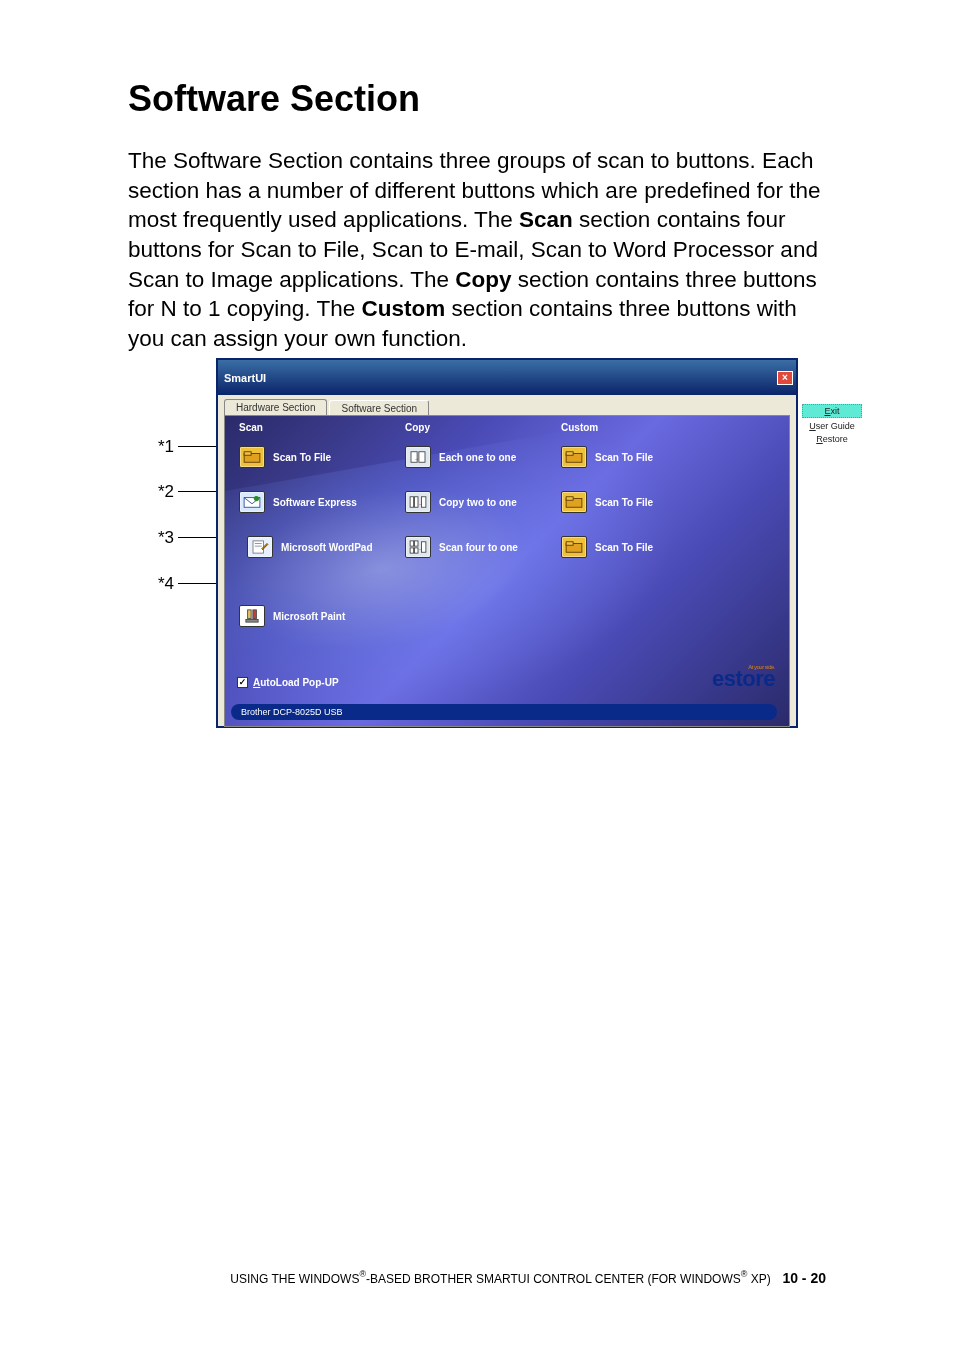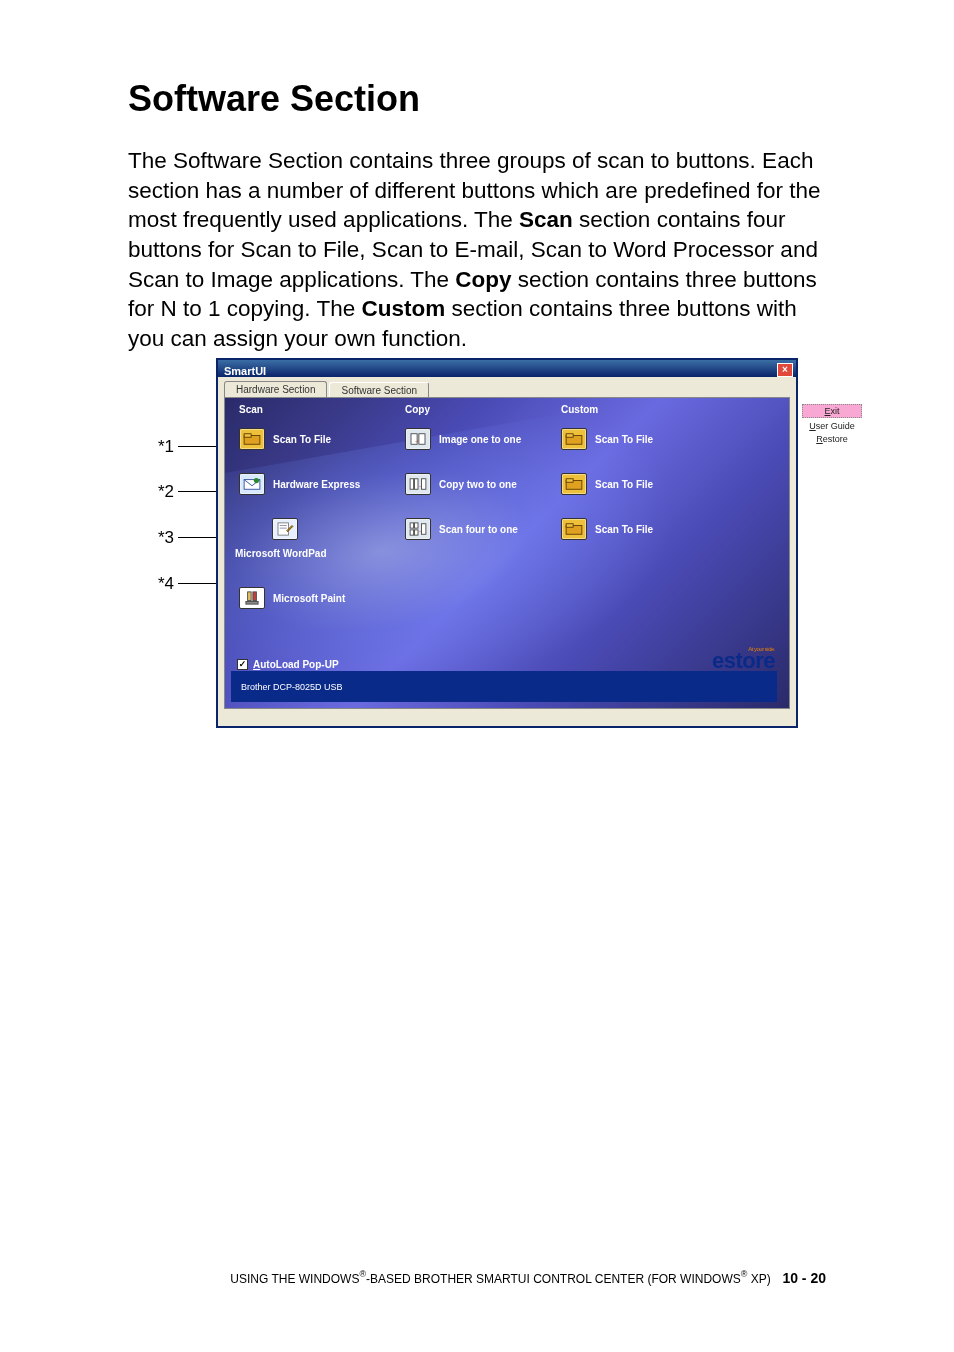--- a/index.html
+++ b/index.html
@@ -52,27 +52,27 @@
     position: absolute;
     left: 54px;
     top: 0;
     width: 582px;
     height: 370px;
     border: 2px solid #0a246a;
     background: #ece9d8;
     font-family: Tahoma, Arial, sans-serif;
   }
   .titlebar {
-    height: 17px;
+    height: 35px;
     background: linear-gradient(to bottom, #3b6ea5, #0a246a);
     color: #fff;
     font-size: 11px;
     font-weight: bold;
     display: flex;
-    align-items: flex-end;
+    align-items: center;
     justify-content: space-between;
     padding: 0 3px 0 6px;
   }
   .close-btn {
     width: 16px; height: 14px;
     background: #e14a3b;
     border: 1px solid #fff;
     color: #fff;
     font-size: 10px;
     line-height: 12px;
@@ -191,43 +191,44 @@
     display: block;
     font-size: 6px;
     color: #e08000;
     text-align: right;
     font-weight: normal;
     margin-bottom: -4px;
   }
   .status-strip {
     position: absolute;
     left: 6px; right: 12px; bottom: 6px;
-    height: 31px;
+    height: 16px;
     background: #0a2a8a;
     color: #fff;
     font-size: 9px;
     display: flex;
     align-items: center;
     padding-left: 10px;
+    border-radius: 8px;
   }
 
   
   .side-links {
     position: absolute;
     left: 640px;
     top: 46px;
     width: 60px;
     display: flex;
     flex-direction: column;
     gap: 3px;
   }
   .sl-btn {
     font-size: 9px;
     color: #222;
-    background: #f9a8d4;
+    background: #5eead4;
     border: 1px dotted #888;
     text-align: center;
     padding: 1px 0;
   }
   .sl-link {
     font-size: 9px;
     color: #222;
     text-align: center;
   }
   .sl-link .u { text-decoration: underline; }
@@ -301,23 +302,23 @@
         <div class="bl">Scan To File</div>
       </div>
       <div class="button-row" style="left:14px; top:75px;">
         <div class="icon-box mail">
           <svg class="mini" viewBox="0 0 20 16">
               <rect x="1" y="3" width="18" height="11" fill="#fff" stroke="#2a4a9a"></rect>
               <polyline points="1,3 10,10 19,3" fill="none" stroke="#2a4a9a"></polyline>
               <circle cx="15" cy="4" r="3" fill="#2a8a2a"></circle>
             </svg>
         </div>
-        <div class="bl">Hardware Express</div>
-      </div>
-      <div class="button-row" style="left:10px; top:120px;flex-direction:column;">
+        <div class="bl">Software Express</div>
+      </div>
+      <div class="button-row" style="left:22px; top:120px;">
         <div class="icon-box edit">
           <svg class="mini" viewBox="0 0 20 16">
               <rect x="2" y="1" width="12" height="14" fill="#fff" stroke="#777"></rect>
               <line x1="4" y1="4" x2="12" y2="4" stroke="#88a"></line>
               <line x1="4" y1="7" x2="12" y2="7" stroke="#88a"></line>
               <polygon points="12,10 18,4 19,5 13,11" fill="#e0a000" stroke="#5a3a00"></polygon>
             </svg>
         </div>
         <div class="bl">Microsoft WordPad</div>
       </div>
@@ -333,21 +334,21 @@
       </div>
 
       <div class="button-row" style="left:180px; top:30px;">
         <div class="icon-box copy1">
           <svg class="mini" viewBox="0 0 20 16">
               <rect x="2" y="2" width="7" height="12" fill="#fff" stroke="#444"></rect>
               <text x="5" y="11" font-size="6" fill="#c00">→</text>
               <rect x="11" y="2" width="7" height="12" fill="#fff" stroke="#444"></rect>
             </svg>
         </div>
-        <div class="bl">Image one to one</div>
+        <div class="bl">Each one to one</div>
       </div>
       <div class="button-row" style="left:180px; top:75px;">
         <div class="icon-box copy2">
           <svg class="mini" viewBox="0 0 20 16">
               <rect x="1" y="2" width="4" height="12" fill="#fff" stroke="#444"></rect>
               <rect x="6" y="2" width="4" height="12" fill="#fff" stroke="#444"></rect>
               <text x="10" y="11" font-size="6" fill="#c00">→</text>
               <rect x="14" y="2" width="5" height="12" fill="#fff" stroke="#444"></rect>
             </svg>
         </div>

